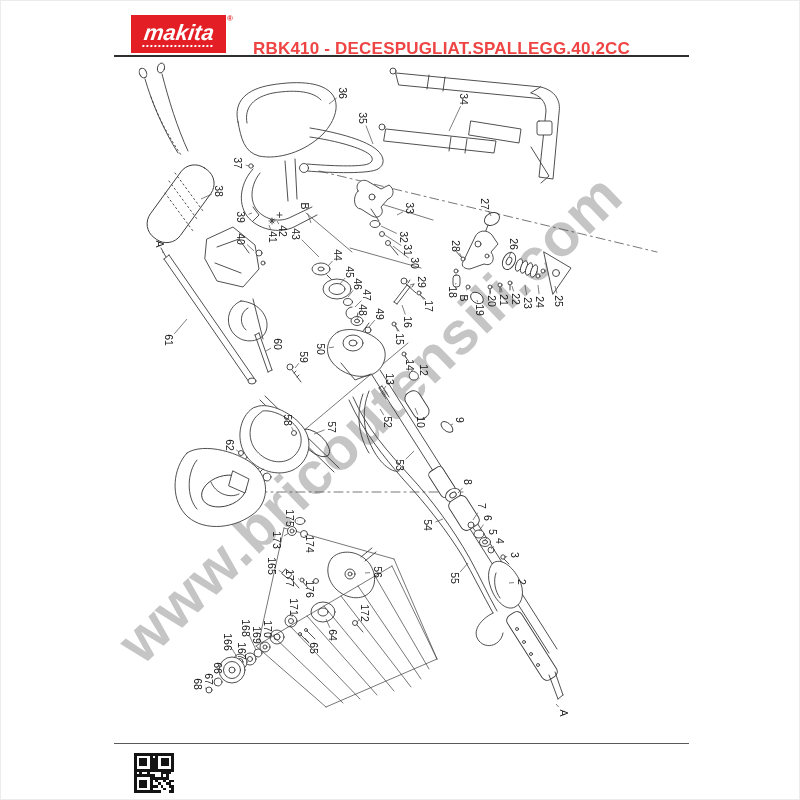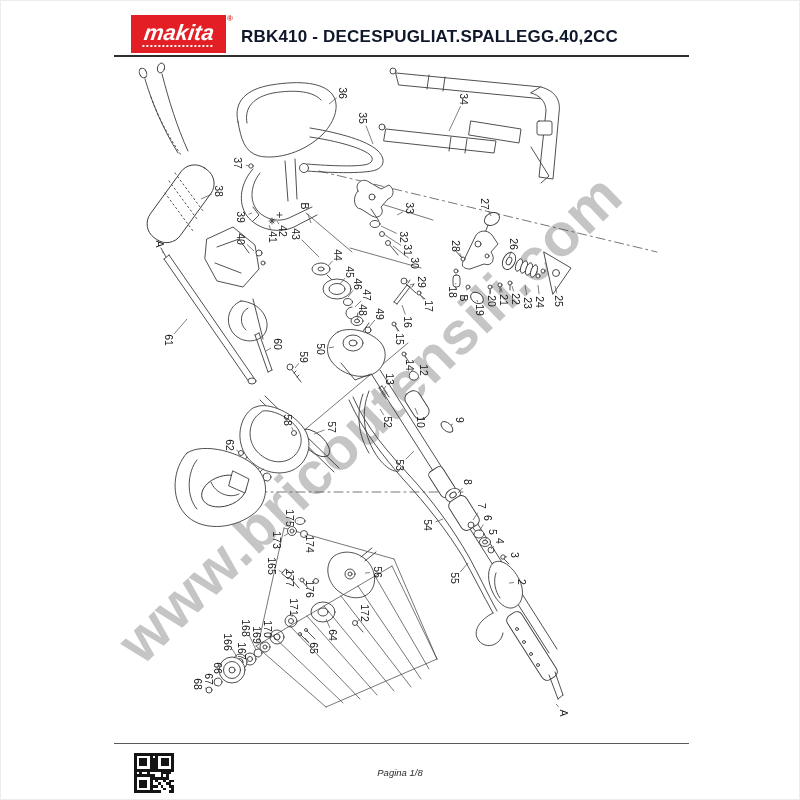--- a/index.html
+++ b/index.html
@@ -4,22 +4,22 @@
 <style>
   html,body{margin:0;padding:0;background:#fff;}
   .page{position:relative;width:800px;height:800px;background:#fff;border:1px solid #ececec;
         box-sizing:border-box;overflow:hidden;font-family:"Liberation Sans",sans-serif;}
   
   .logo{position:absolute;left:130px;top:14px;width:95px;height:38px;display:flex;
         align-items:center;justify-content:center;}
   .logo-text{color:#fff;font-style:italic;font-weight:bold;font-size:22px;letter-spacing:0px;
         transform:skewX(-8deg);border-bottom:2px dotted #fff;line-height:1;padding-bottom:1px;}
   .reg{position:absolute;left:226px;top:13px;font-size:8px;color:#e31e24;font-weight:bold;}
-  .title{position:absolute;left:240px;top:26px;margin:0;font-size:17px;font-weight:bold;
-        color:#0f172a;letter-spacing:0.2px;white-space:nowrap;}
+  .title{position:absolute;left:240px;top:26px;margin:12px;font-size:17px;font-weight:bold;
+        color:#ef4444;letter-spacing:0.2px;white-space:nowrap;}
   .rule{position:absolute;left:113px;width:575px;background:#2e2e2e;}
   .rule-top{top:54px;height:2px;}
   .rule-bottom{top:742px;height:1px;background:#5a5a5a;}
   
   #qr{position:absolute;left:133px;top:752px;width:40px;height:40px;shape-rendering:crispEdges;}
   #qr rect{fill:#141414;}
   .page-num{position:absolute;left:0;right:0;top:766px;text-align:center;font-size:9.5px;
         font-style:italic;color:#2b2b2b;}
   
   #diagram{position:absolute;left:0;top:0;}
@@ -596,14 +596,13 @@
       <rect x="3" y="14" width="1" height="1"></rect>
       <rect x="4" y="14" width="1" height="1"></rect>
       <rect x="5" y="14" width="1" height="1"></rect>
       <rect x="6" y="14" width="1" height="1"></rect>
       <rect x="7" y="14" width="1" height="1"></rect>
       <rect x="8" y="14" width="1" height="1"></rect>
       <rect x="9" y="14" width="1" height="1"></rect>
       <rect x="13" y="14" width="1" height="1"></rect>
       <rect x="14" y="14" width="1" height="1"></rect>
     </svg>
-  <div class="page-num">Pagina 1/8</div>
 </div>
 
 </body></html>

